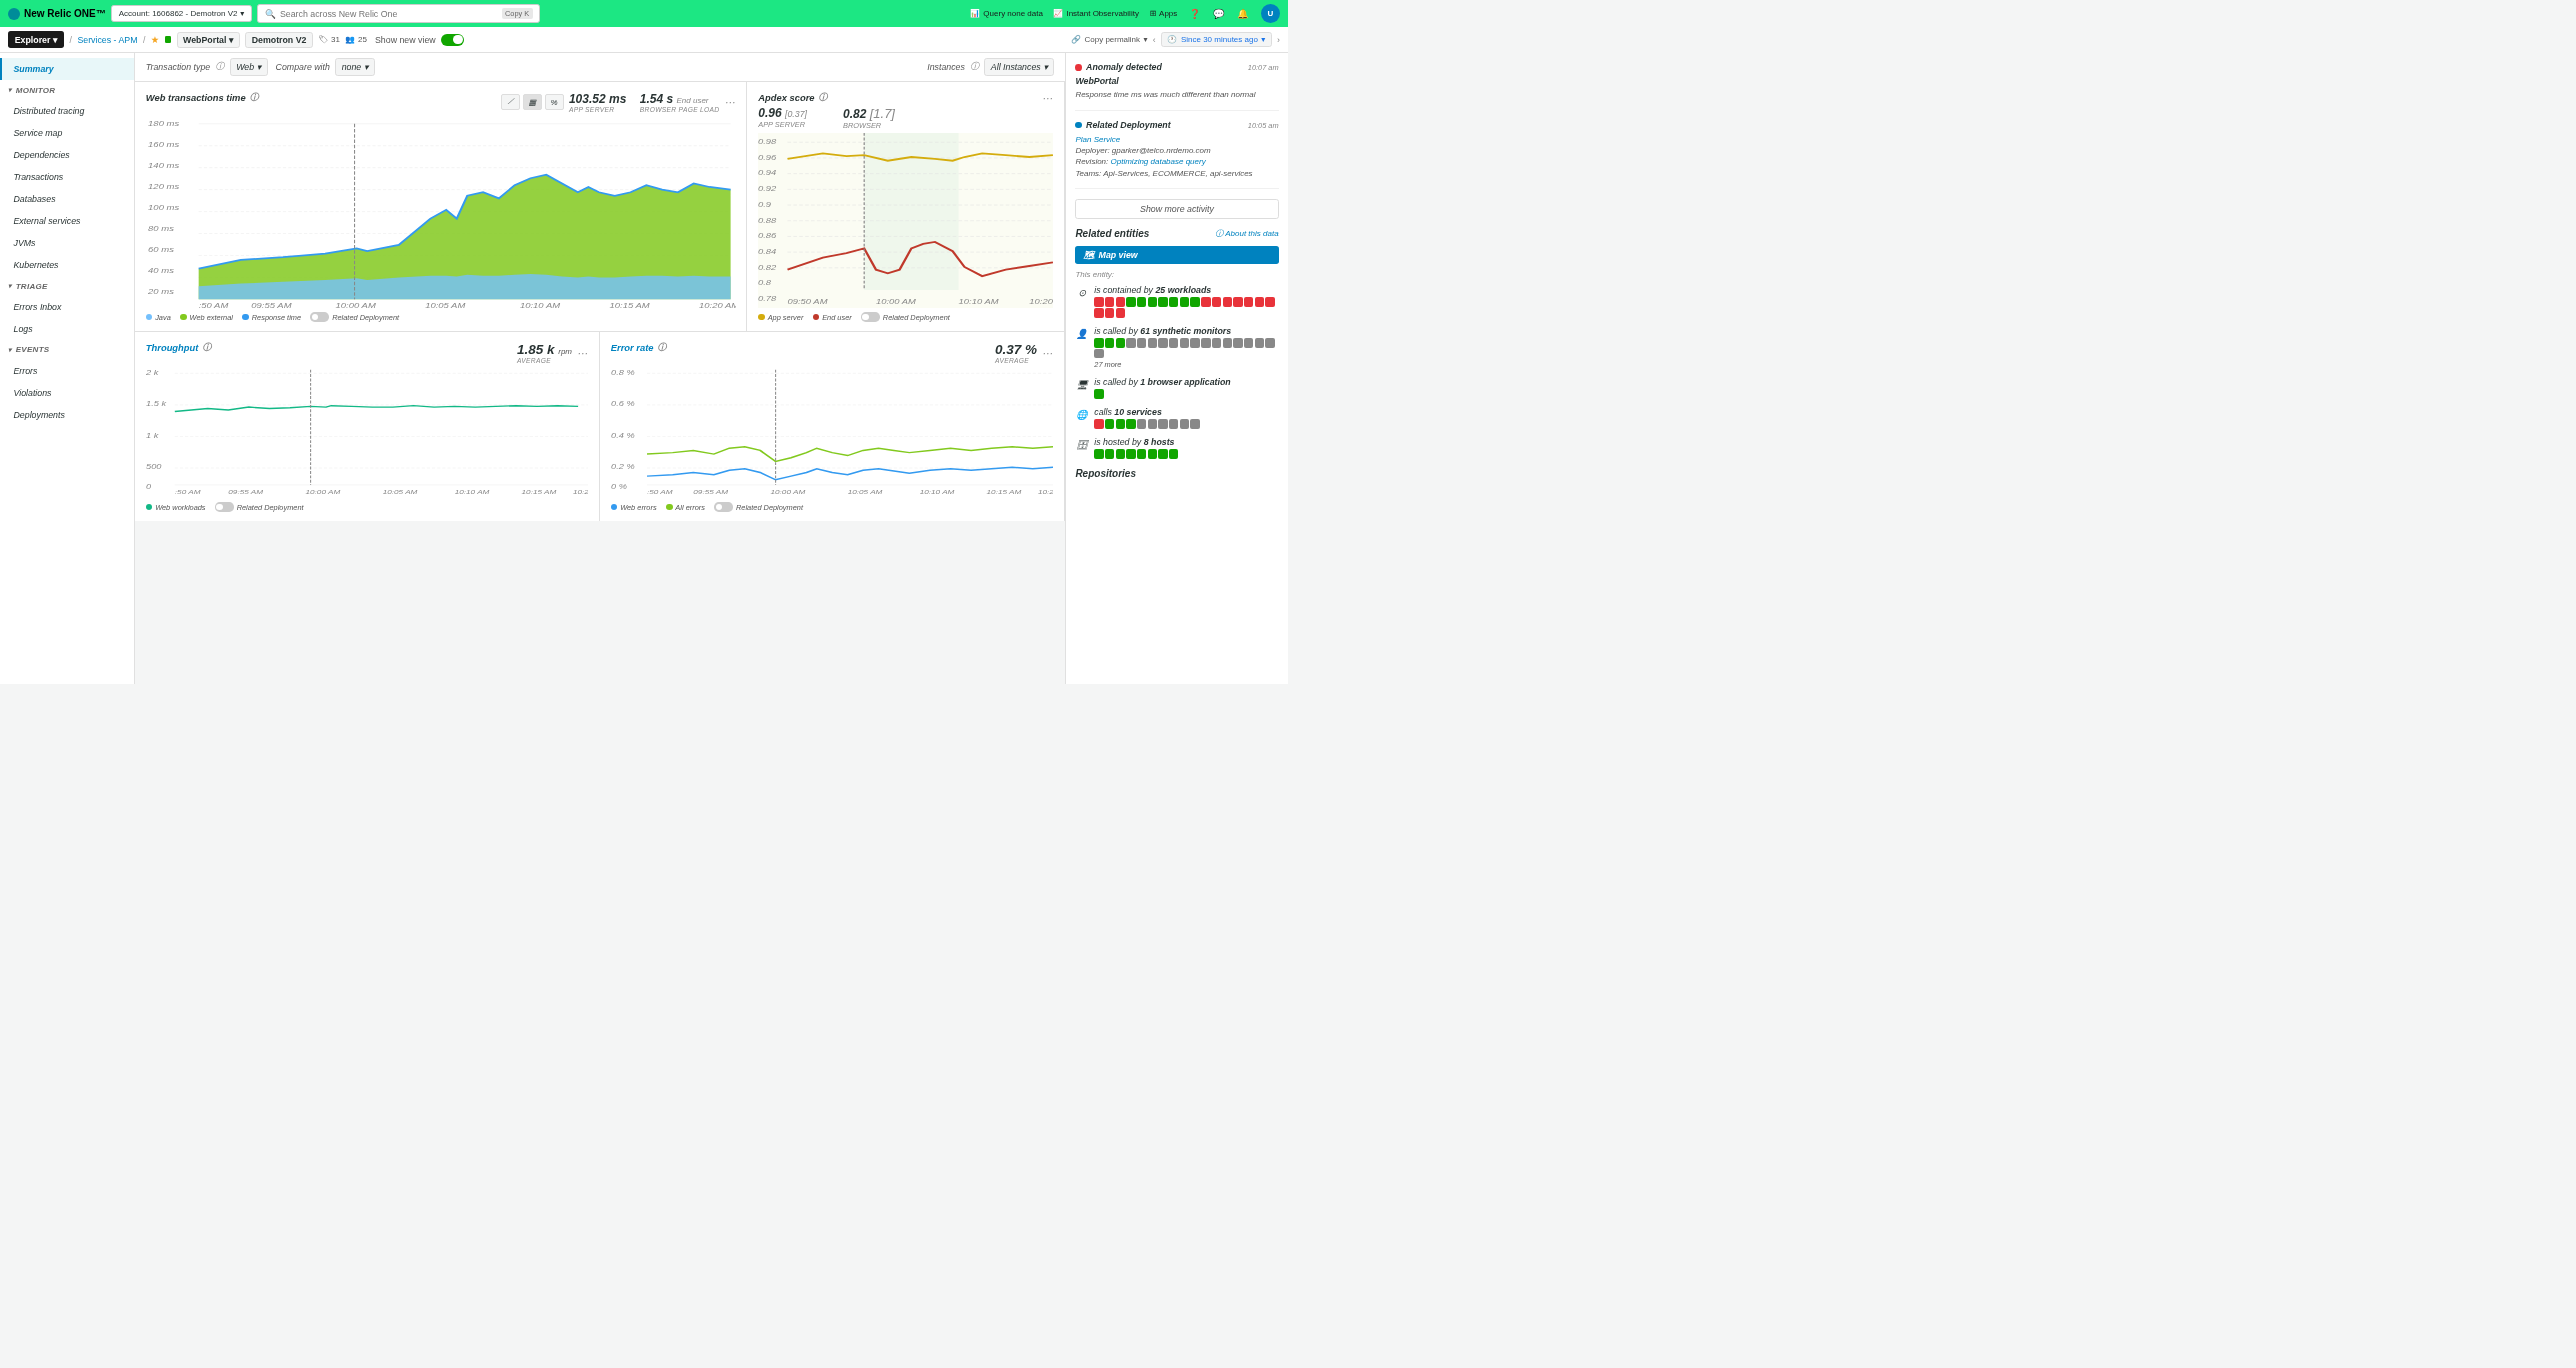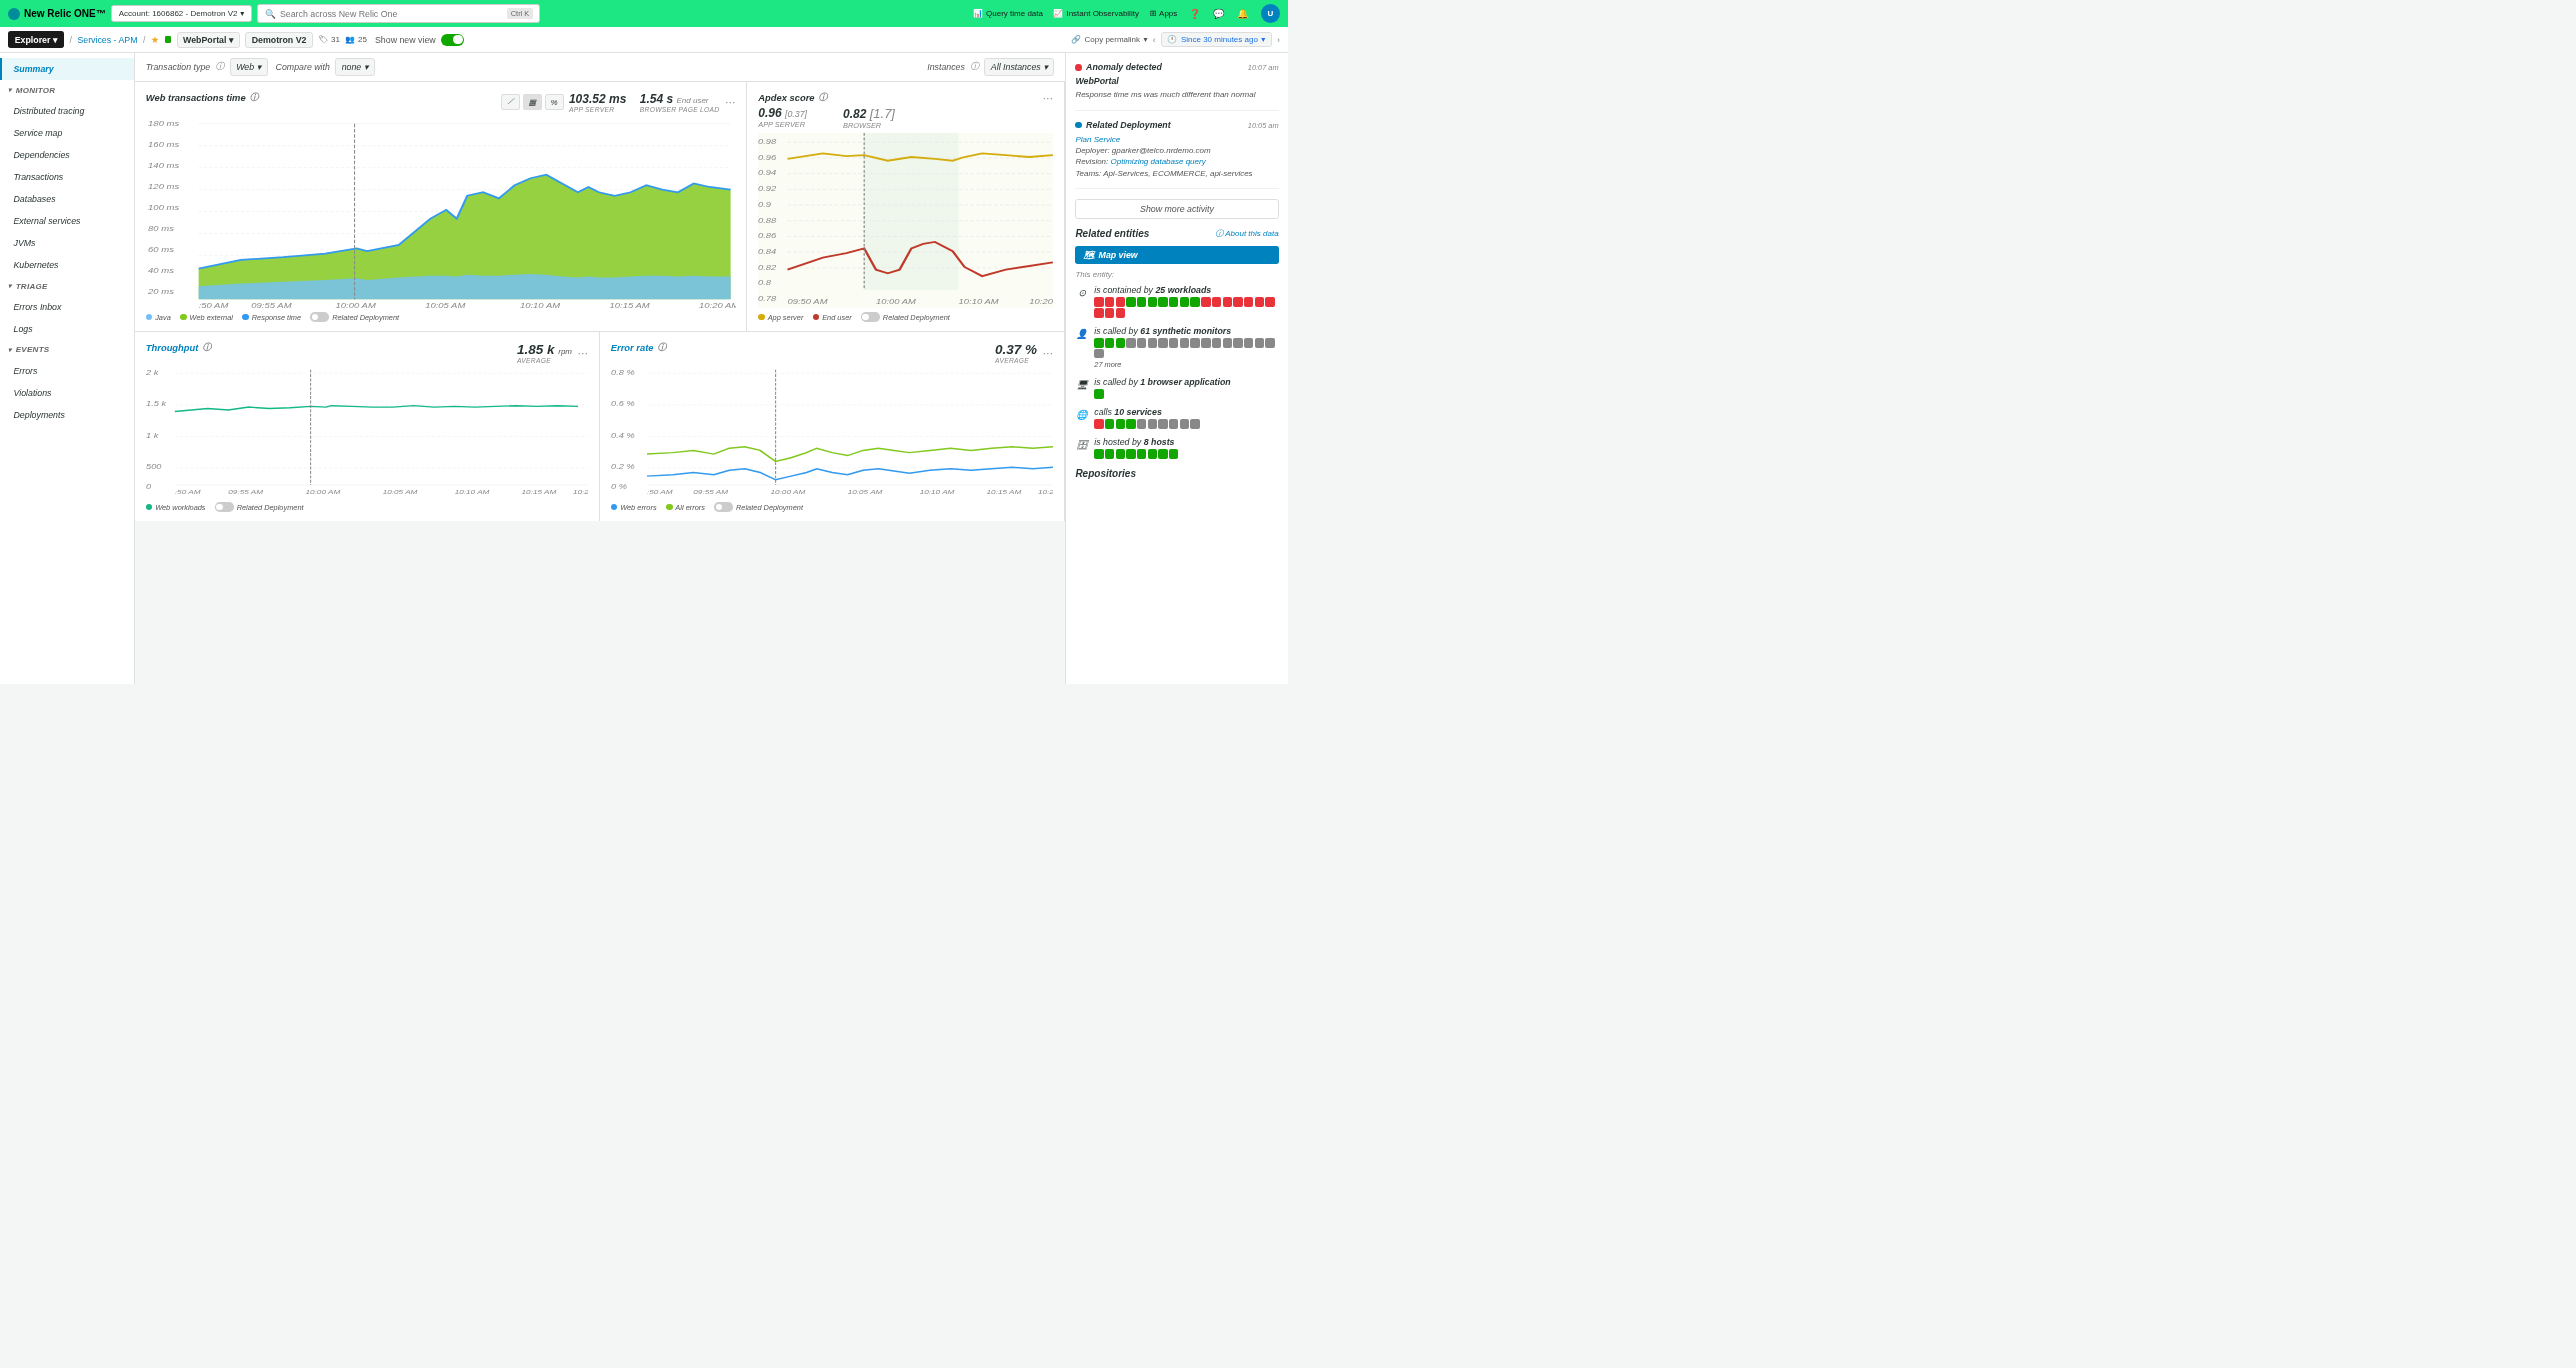--- a/index.html
+++ b/index.html
@@ -134,27 +134,27 @@
     <div class="topnav-logo-dot"></div>
     <span>New Relic ONE™</span>
   </div>
   <div class="topnav-account-selector">
     <span>Account: 1606862 - Demotron V2</span>
     <span>▾</span>
   </div>
   <div class="topnav-search">
     <span>🔍</span>
     <input placeholder="Search across New Relic One" style="">
-    <span class="topnav-kbd">Ctrl K</span>
+    <span class="topnav-kbd">Copy K</span>
   </div>
   <div class="topnav-spacer"></div>
   <div class="topnav-actions">
     <div class="topnav-action">
       <span>📊</span>
-      <span>Query time data</span>
+      <span>Query none data</span>
     </div>
     <div class="topnav-action">
       <span>📈</span>
       <span>Instant Observability</span>
     </div>
     <div class="topnav-action">
       <span>⊞</span>
       <span>Apps</span>
     </div>
     <div class="topnav-icon">❓</div>

